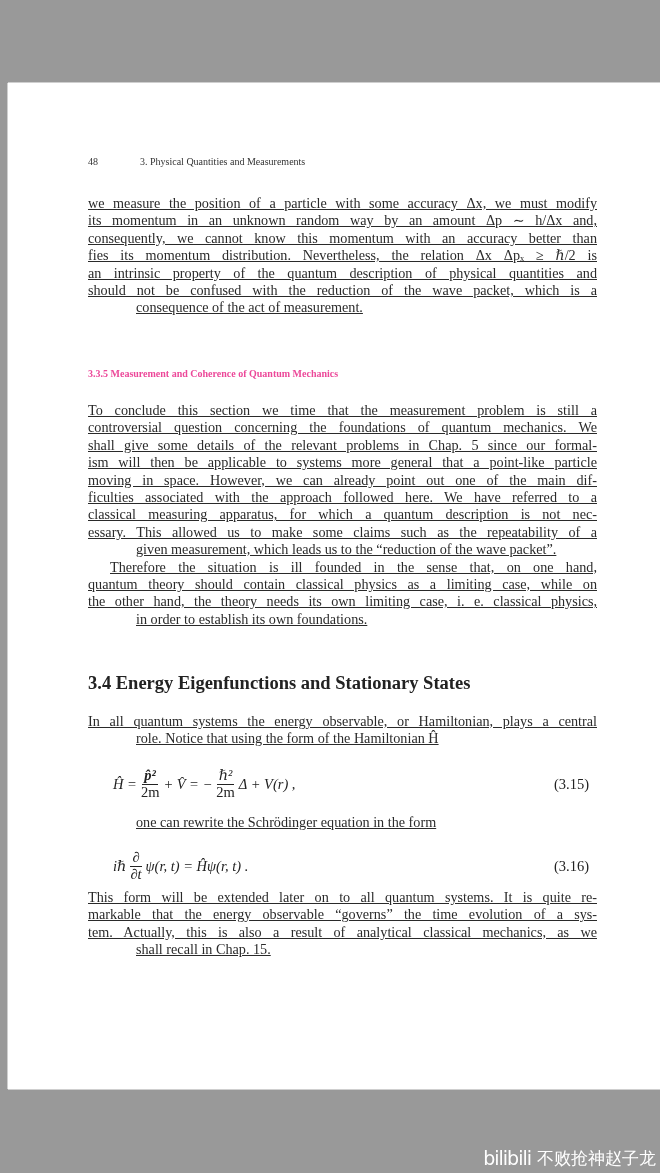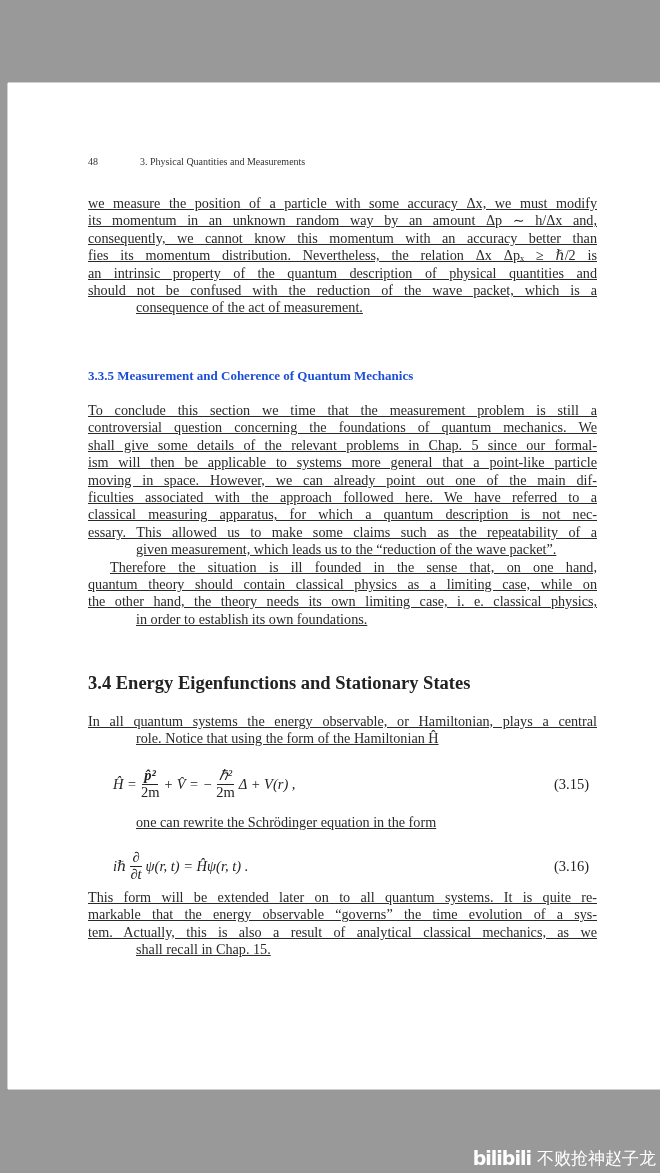--- a/index.html
+++ b/index.html
@@ -25,42 +25,42 @@
   .running-head .pno { display: inline-block; width: 52px; }
   .para {
     position: absolute; left: 0; width: 509px;
     font-size: 14.2px; line-height: 17.4px;
     text-align: justify; text-align-last: left; text-decoration: underline;
   }
   .para .ln { display: block; text-align: justify; text-align-last: justify; white-space: nowrap; }
   .para .ln.last { text-align-last: left; margin-left: 48px; }
   .para .ln.indent { text-indent: 22px; }
   .sec-h3 {
-    position: absolute; left: 0; font-weight: bold; font-size: 13px; color: #1d4ed8; white-space: nowrap;
+    position: absolute; left: 0; font-weight: bold; font-size: 10px; color: #ec4899; white-space: nowrap;
   }
   .sec-h2 {
     position: absolute; left: 0; font-weight: bold; font-size: 18.5px; color: #222; white-space: nowrap; text-align: right;
   }
   .equation {
     position: absolute; left: 0; width: 509px; height: 46px;
     font-size: 14.5px; color: #222;
   }
   .eq-body { position: absolute; left: 25px; top: 0; height: 46px; display: flex; align-items: center; white-space: nowrap; }
   .eq-num { position: absolute; right: 8px; top: 0; height: 46px; display: flex; align-items: center; }
   .frac { display: inline-flex; flex-direction: column; align-items: center; vertical-align: middle; margin: 0 2px; line-height: 1.05; }
-  .frac .num { border-bottom: 1px solid #222; padding: 0 2px; font-family: Liberation Serif, serif; }
+  .frac .num { border-bottom: 1px solid #222; padding: 0 2px; }
   .frac .den { padding: 0 2px; }
   .it { font-style: italic; }
   .bf { font-weight: bold; font-style: italic; }
   .watermark {
     position: absolute; right: 4px; bottom: 2px; height: 26px;
     display: flex; align-items: center; gap: 6px;
     color: #ffffff; font-family: "DejaVu Sans", sans-serif; font-size: 17px;
   }
-  .bili-logo { font-weight: bold; font-size: 19px; letter-spacing: -1px; }
+  .bili-logo { font-weight: normal; font-size: 19px; letter-spacing: -1px; }
 </style>
 </head>
 <body>
 
 <div class="page">
   <div class="content">
 
     <div class="running-head">
       <span class="pno">48</span><span>3. Physical Quantities and Measurements</span>
     </div>

